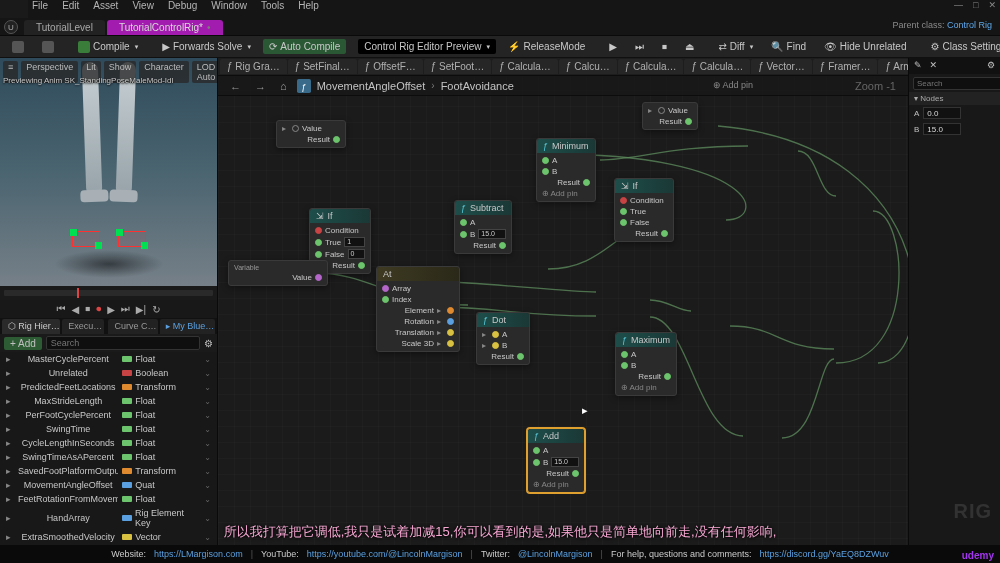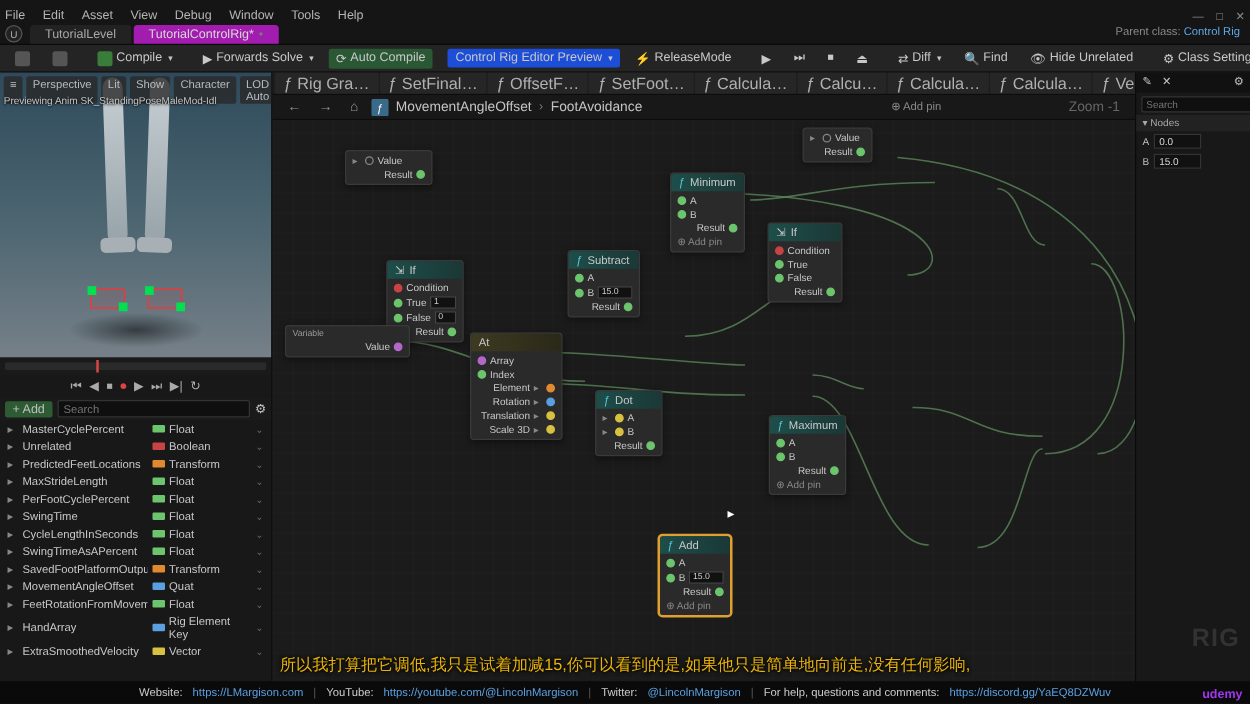--- a/index.html
+++ b/index.html
@@ -1,31 +1,31 @@
 <!DOCTYPE html>
 <html><head>
 <meta charset="utf-8">
 <style>
 * { margin:0; padding:0; box-sizing:border-box; font-family:"Segoe UI",Arial,sans-serif; }
 body { width:1000px; height:563px; background:#1a1a1a; color:#c0c0c0; font-size:10px; overflow:hidden; position:relative; }
-.menubar { height:18px; background:#151515; display:flex; align-items:flex-end; padding:0 4px; gap:14px; }
+.menubar { height:18px; background:#151515; display:flex; align-items:flex-start; padding:0 4px; gap:14px;margin-left:28px; }
 .menubar span { color:#b5b5b5; font-size:10px; cursor:pointer; }
 .menubar .spacer { flex:1; }
 .win-ctrl { display:flex; gap:10px; }
 .win-ctrl span { font-size:9px; color:#888; }
 .tabs-row { height:18px; background:#151515; display:flex; align-items:flex-end; padding-left:24px; gap:2px; border-bottom:1px solid #0a0a0a; }
 .tab { padding:2px 12px; font-size:10px; color:#a8a8a8; background:#222; border-radius:3px 3px 0 0; position:relative; }
 .tab.active { background:#a21caf; color:#d8d8d8; }
 .tab.active::after { content:"•"; color:#7a7a7a; margin-left:4px; }
 .parent-lbl { position:absolute; right:8px; top:20px; font-size:9px; color:#8a8a8a; }
 .parent-lbl a { color:#5fa8e8; }
 .toolbar { height:22px; background:#242424; display:flex; align-items:center; padding:0 6px; gap:6px; border-bottom:1px solid #101010; }
 .tb-btn { display:flex; align-items:center; gap:3px; padding:2px 6px; font-size:10px; color:#c8c8c8; border-radius:2px; cursor:pointer; white-space:nowrap; }
 .tb-btn.green { background:#2a5834; }
-.tb-btn.sel { background:#1d4ed8; }
+.tb-btn.sel { background:#000000; }
 .tb-divider { width:1px; height:14px; background:#444; }
 .tb-icon { width:12px; height:12px; background:#555; border-radius:2px; display:inline-block; }
 .caret { font-size:7px; margin-left:2px; }
 .main-area { display:flex; height:calc(100% - 76px); }
 .left-col { width:218px; display:flex; flex-direction:column; background:#181818; border-right:1px solid #0a0a0a; }
 .viewport { height:228px; background:#1e2428; position:relative; overflow:hidden; }
 .vp-toolbar { position:absolute; top:3px; left:3px; display:flex; gap:3px; }
 .vp-btn { padding:1px 5px; background:rgba(40,40,40,.8); border-radius:2px; font-size:9px; color:#bbb; }
 .vp-preview { position:absolute; top:18px; left:3px; font-size:8px; color:#c8c8c8; text-shadow:0 1px 2px #000; }
 .vp-scene { position:absolute; inset:0; background:linear-gradient(180deg,#2f4a5a 0%, #4a6470 50%, #768088 100%); }
@@ -46,27 +46,27 @@
 .panel-tabs { height:16px; display:flex; gap:2px; background:#111; padding:1px 2px 0; }
 .ptab { padding:2px 6px; font-size:9px; background:#222; color:#999; border-radius:2px 2px 0 0; white-space:nowrap; overflow:hidden; }
 .ptab.active { background:#2a2a2a; color:#ccc; }
 .ptab.link { color:#5aa0e0; }
 .add-row { height:18px; display:flex; align-items:center; gap:4px; padding:0 4px; background:#1a1a1a; }
 .add-btn { background:#2d5c34; padding:1px 6px; border-radius:2px; font-size:10px; }
 .search-mini { flex:1; height:14px; background:#0f0f0f; border:1px solid #333; border-radius:2px; padding:0 4px; font-size:9px; color:#888; }
 .var-list { flex:1; overflow-y:auto; background:#181818; }
 .var-row { display:flex; align-items:center; padding:2px 6px; gap:4px; font-size:9px; color:#c8c8c8; }
 .var-toggle { width:8px; color:#888; }
-.var-name { flex:1; white-space:nowrap; overflow:hidden; }
+.var-name { flex:1; white-space:nowrap; overflow:hidden;text-align:center; }
 .var-type { display:flex; align-items:center; gap:3px; width:78px; }
 .var-pill { width:10px; height:6px; border-radius:1px; }
 .var-chev { color:#666; font-size:8px; }
 .graph-col { flex:1; position:relative; background:#1b1b1b; background-image:linear-gradient(rgba(255,255,255,.02) 1px,transparent 1px),linear-gradient(90deg,rgba(255,255,255,.02) 1px,transparent 1px); background-size:16px 16px; overflow:hidden; }
 .graph-tabs { height:18px; background:#1d1d1d; display:flex; align-items:center; gap:1px; padding:0 2px; overflow:hidden; border-bottom:1px solid #0c0c0c; }
-.gtab { padding:2px 7px; font-size:13px; background:#262626; color:#b0b0b0; white-space:nowrap; border-radius:2px 2px 0 0; cursor:pointer; }
+.gtab { padding:2px 7px; font-size:10px; background:#262626; color:#b0b0b0; white-space:nowrap; border-radius:2px 2px 0 0; cursor:pointer; }
 .breadcrumb { height:20px; display:flex; align-items:center; gap:6px; padding:0 8px; background:rgba(24,24,24,.9); border-bottom:1px solid #0c0c0c; }
 .bc-arrow { padding:0 4px; color:#999; font-size:11px; cursor:pointer; }
 .bc-icon { width:14px; height:14px; }
 .bc-text { font-size:11px; color:#c4c4c4; }
 .bc-sep { color:#777; }
 .add-pin { position:absolute; top:22px; right:155px; font-size:9px; color:#888; }
 .zoom-lbl { position:absolute; top:22px; right:12px; font-size:11px; color:#666; }
 .nodes { position:absolute; inset:38px 0 0 0; }
 .node { position:absolute; background:#2a2a2a; border:1px solid #3a3a3a; border-radius:3px; font-size:9px; color:#c8c8c8; box-shadow:0 2px 6px rgba(0,0,0,.4); }
 .node.selected { border-color:#e0a030; box-shadow:0 0 0 1px #e0a030; }
@@ -88,21 +88,21 @@
 .pin-expand { width:7px; color:#888; font-size:8px; }
 .pin-input { width:30px; height:10px; background:#111; border:1px solid #444; font-size:7px; color:#ccc; padding:0 2px; }
 .right-col { width:92px; background:#181818; border-left:1px solid #0a0a0a; display:flex; flex-direction:column; }
 .detail-tabs { height:16px; display:flex; gap:2px; padding:1px 2px 0; background:#111; }
 .detail-search { height:18px; display:flex; align-items:center; padding:0 4px; gap:3px; }
 .detail-search input { flex:1; height:13px; background:#0f0f0f; border:1px solid #333; border-radius:2px; font-size:8px; color:#888; padding:0 3px; }
 .detail-hdr { padding:2px 5px; font-size:8px; background:#222; color:#aaa; }
 .detail-row { display:flex; align-items:center; padding:2px 5px; gap:4px; font-size:8px; }
 .detail-row input { width:38px; height:12px; background:#111; border:1px solid #333; font-size:8px; color:#d8d8d8; padding:0 3px; }
 .subtitles { position:absolute; bottom:22px; left:50%; transform:translateX(-50%); text-align:center; width:96%; }
-.sub-cn { font-size:13px; color:#eab308; text-shadow:0 1px 3px #000,0 0 4px #000; }
+.sub-cn { font-size:13px; color:#f9a8d4; text-shadow:0 1px 3px #000,0 0 4px #000; }
 .sub-en { font-size:13px; color:#fff; text-shadow:0 1px 3px #000,0 0 4px #000; margin-top:1px; }
 .watermark { position:absolute; right:8px; bottom:40px; font-size:20px; font-weight:700; color:rgba(200,200,200,.15); letter-spacing:1px; }
 .footer { position:absolute; bottom:0; left:0; right:0; height:18px; background:#0a0a0a; display:flex; align-items:center; justify-content:center; gap:8px; font-size:9px; color:#ccc; }
 .footer a { color:#5aa0e0; }
 .footer .sep { color:#555; }
 .udemy { position:absolute; right:6px; bottom:2px; font-size:10px; color:#a435f0; font-weight:600; }
 .ue-logo { position:absolute; left:4px; top:20px; width:14px; height:14px; border-radius:50%; background:#222; border:1px solid #555; display:flex; align-items:center; justify-content:center; font-size:8px; color:#aaa; }
 svg.wires { position:absolute; inset:0; width:100%; height:100%; pointer-events:none; }
 svg.wires path { fill:none; stroke:#5f8f5f; stroke-width:1.3; opacity:.75; }
 </style>
@@ -215,20 +215,27 @@
     <div class="play-ctrls">
       <span>⏮</span>
       <span>◀</span>
       <span>⏹</span>
       <span style="color:#d44">⏺</span>
       <span>▶</span>
       <span>⏭</span>
       <span>▶|</span>
       <span>↻</span>
     </div>
+    <div class="panel-tabs">
+      <div class="ptab active">⬡ <span>Rig Hier…</span></div>
+      <div class="ptab">Execu…</div>
+      <div style="flex:1"></div>
+      <div class="ptab">Curve C…</div>
+      <div class="ptab link">▸ <span>My Blue…</span></div>
+    </div>
     <div class="add-row">
       <span class="add-btn">+ Add</span>
       <input class="search-mini" placeholder="Search" style="">
       <span>⚙</span>
     </div>
     <div class="var-list" id="var-list">
         <div class="var-row">
           <span class="var-toggle">▸</span>
           <span class="var-name">MasterCyclePercent</span>
           <span class="var-type"><span class="var-pill" style="background:#6cc46c"></span>Float</span>
@@ -403,21 +410,21 @@
           <div class="pin-row" style="font-size:7px;color:#999">
               <span>Variable</span>
             </div>
           <div class="pin-row right">
               <span>Value</span>
               <span class="pin arr"></span>
             </div>
         </div>
       </div>
 
-      <div class="node" style="left:158px;top:170px;width:74px">
+      <div class="node" style="left:158px;top:170px;width:84px">
         <div class="node-hdr olive">
             <span>At</span>
           </div>
         <div class="node-body">
           <div class="pin-row">
               <span class="pin arr"></span>
               <span>Array</span>
             </div>
           <div class="pin-row">
               <span class="pin solid"></span>

